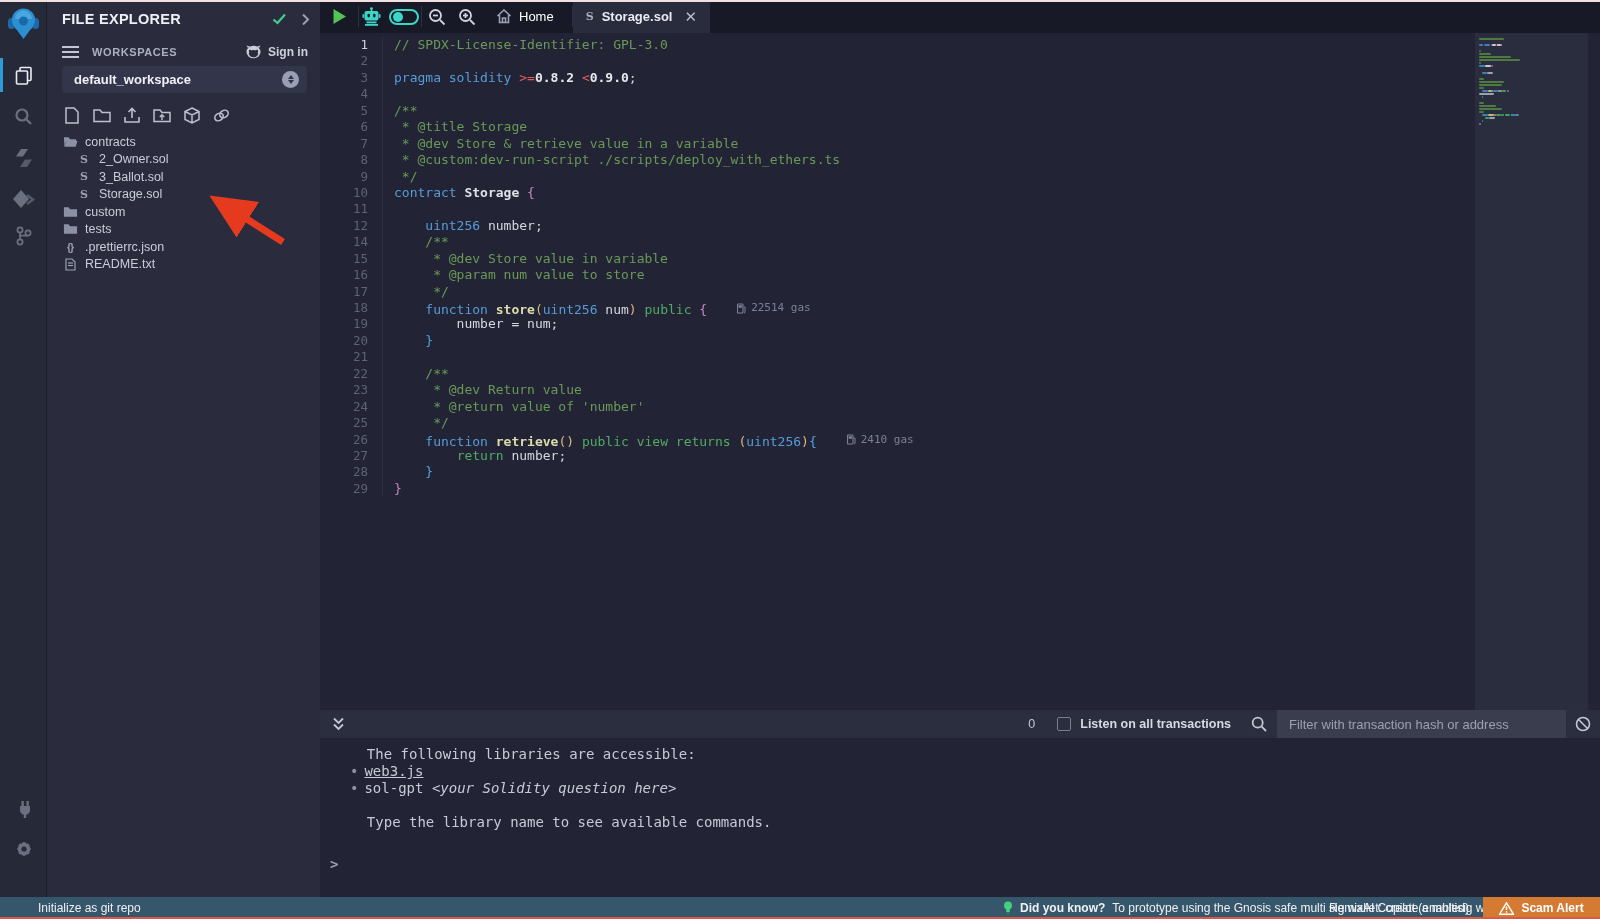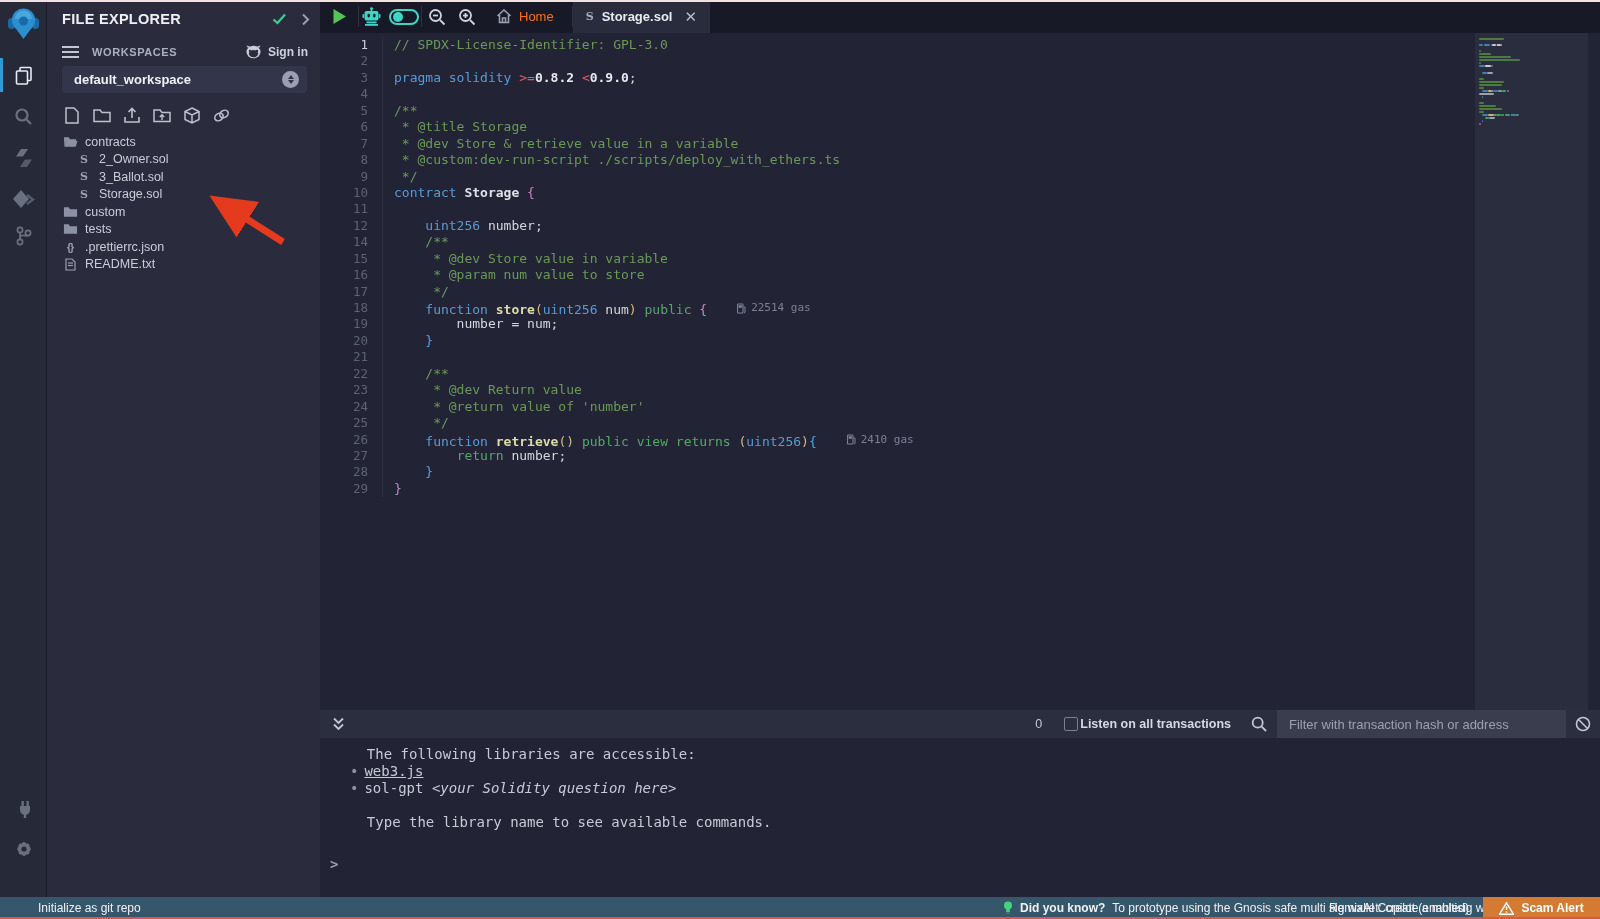--- a/index.html
+++ b/index.html
@@ -50,21 +50,21 @@
   
   .main { position:absolute; left:320px; right:0; top:0; bottom:22px; background:#222436; }
   .tabbar { position:absolute; top:0; left:0; right:0; height:33px; background:#171a26; display:flex; align-items:stretch; }
   .tb-btn { display:flex; align-items:center; justify-content:center; cursor:pointer; }
   .tb-sep { width:1px; background:#2e3144; margin:6px 0; }
   .play-wrap { width:38px; }
   .copilot-wrap { width:62px; display:flex; align-items:center; justify-content:center; gap:8px; }
   .pill { position:relative; width:30px; height:16px; border:2px solid #3cd6c6; border-radius:9px; }
   .pill .dot { position:absolute; left:2px; top:1px; width:10px; height:10px; border-radius:50%; background:#3cd6c6; }
   .zoom-wrap { width:30px; }
-  .home-tab { display:flex; align-items:center; gap:7px; padding:0 18px 0 14px; color:#f97316; font-size:13px; cursor:pointer; }
+  .home-tab { display:flex; align-items:center; gap:7px; padding:0 18px 0 14px; color:#ffffff; font-size:13px; cursor:pointer; }
   .file-tab { display:flex; align-items:center; gap:8px; padding:0 13px; background:#282c3d; color:#e9ebf1; font-size:13px; font-weight:600; cursor:pointer; }
   .file-tab .close { color:#b9bdc9; font-size:15px; font-weight:400; margin-left:4px; cursor:pointer; }
   .file-tab .sol-glyph { color:#a9aebb; }
 
   
   .editor { position:absolute; top:33px; left:0; right:0; height:677px; background:#222436; overflow:hidden; }
   .code { position:absolute; top:4px; left:0; right:0; font-family:"DejaVu Sans Mono", monospace; font-size:13px; line-height:16.45px; }
   .code-line { display:flex; height:16.45px; white-space:pre; }
   .gutter { width:63px; flex:0 0 63px; text-align:right; padding-right:14px; color:#5c6372; font-size:12.5px; border-right:1px solid #2e3143; }
   .gutter.active { color:#ccd0da; }
@@ -83,21 +83,21 @@
   .gas { display:inline-flex; align-items:center; gap:5px; margin-left:30px; color:#7b8194; font-size:11px; font-family:"DejaVu Sans Mono", monospace; }
   .minimap { position:absolute; top:0; bottom:0; right:12px; width:113px; background:#2a2d3e; }
   .mm-line { position:absolute; height:2px; border-radius:1px; }
 
   
   .termbar { position:absolute; top:677px; left:0; right:0; height:28px; margin-top:33px; background:#2b2e3f; display:flex; align-items:center; z-index:3; }
   .termbar { top:710px; margin-top:0; }
   .collapse-ic { margin-left:12px; cursor:pointer; display:flex; flex:0 0 auto; color:#c3c7d4; }
   .termbar .spacer { flex:1; }
   .tx-count { color:#c3c7d4; font-size:12.5px; margin-right:22px; }
-  .listen { display:flex; align-items:center; gap:2px; margin-right:20px; cursor:pointer; }
+  .listen { display:flex; align-items:center; gap:9px; margin-right:20px; cursor:pointer; }
   .checkbox { width:14px; height:14px; border:1px solid #7a7f91; border-radius:2px; background:transparent; }
   .listen-label { color:#d6d9e2; font-size:12.5px; font-weight:600; }
   .term-search { margin-right:10px; display:flex; cursor:pointer; color:#c3c7d4; }
   .filter-input { width:289px; height:28px; background:#3a3d4e; border:none; outline:none; color:#d8dbe4;
     font-size:13px; padding:0 12px; font-family:"Liberation Sans", sans-serif; }
   .filter-input::placeholder { color:#9ba0b0; }
   .slash-ic { width:34px; display:flex; align-items:center; justify-content:center; cursor:pointer; color:#c3c7d4; }
   .termout { position:absolute; top:738px; left:0; right:0; bottom:0; background:#222436;
     font-family:"DejaVu Sans Mono", monospace; font-size:14px; color:#c6cad6; }
   .term-lines { padding:8px 0 0 30px; line-height:17px; }

